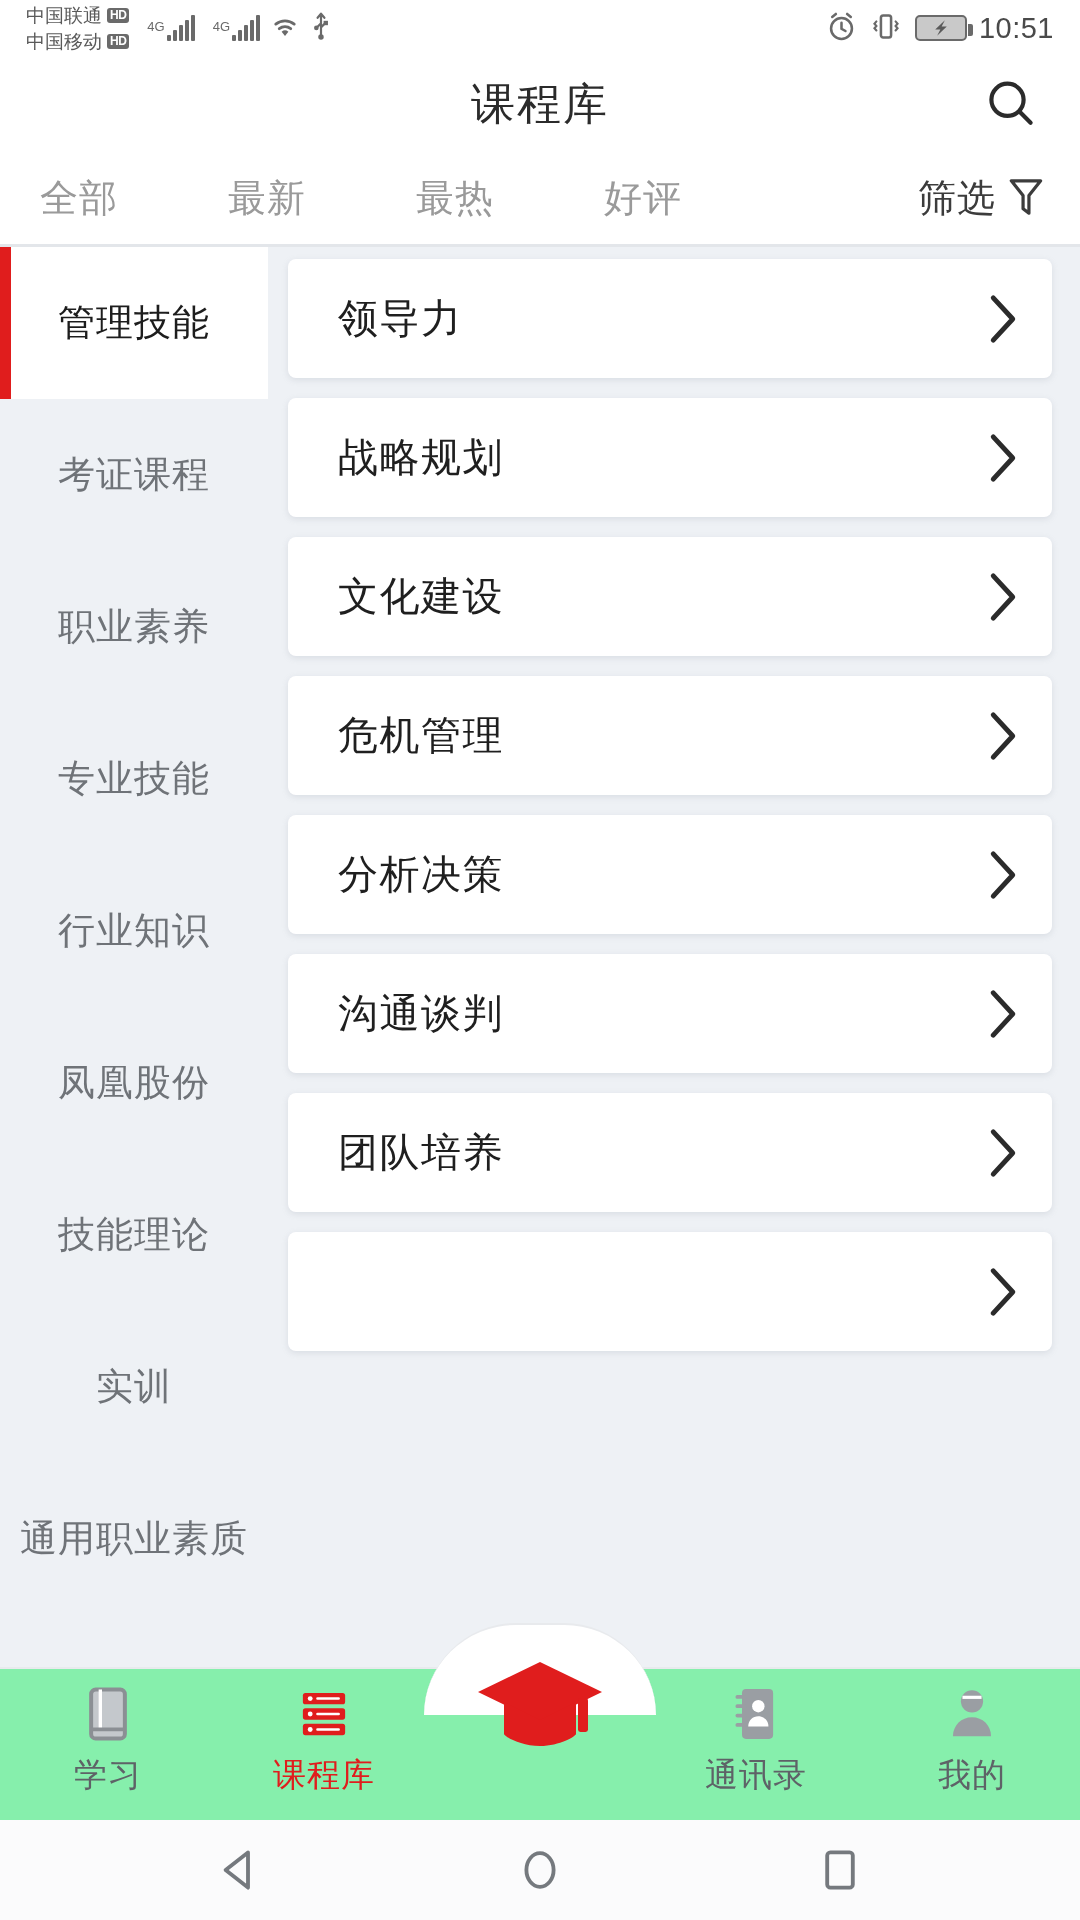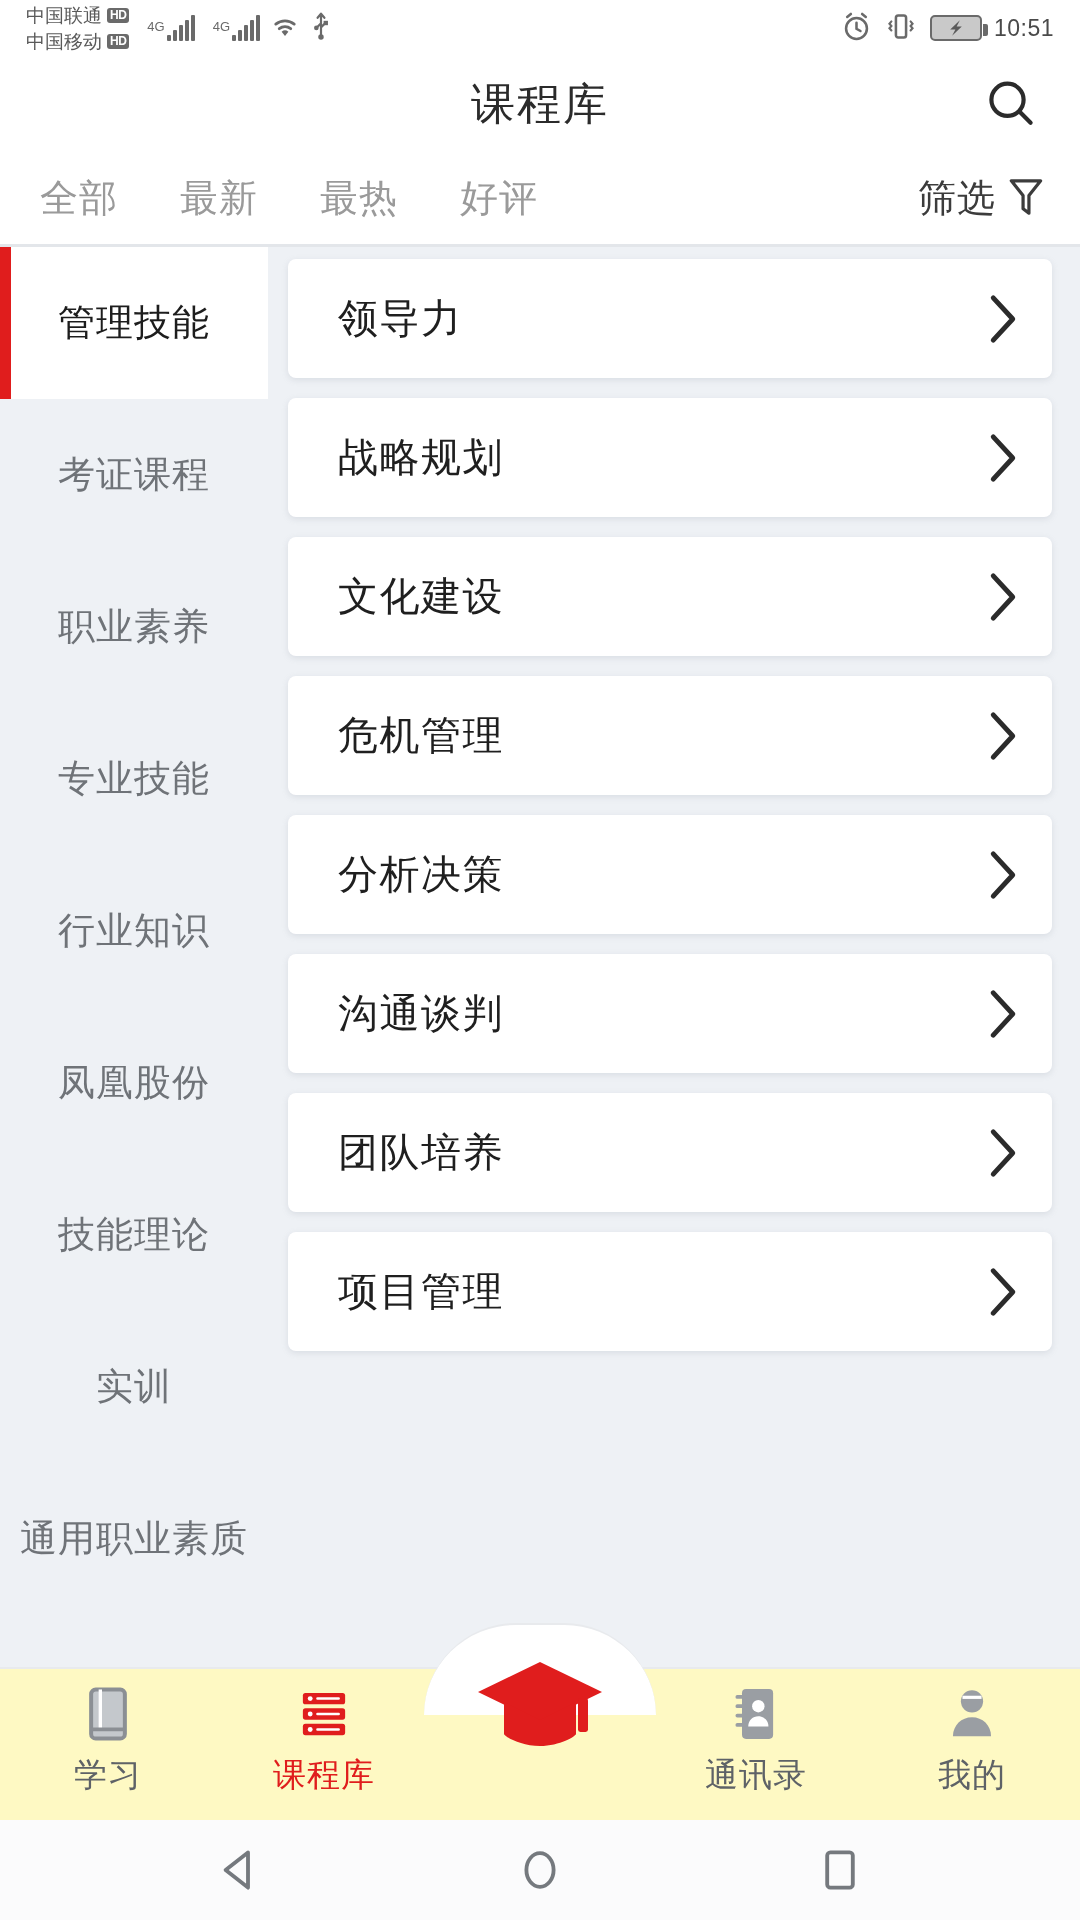--- a/index.html
+++ b/index.html
@@ -25,21 +25,21 @@
     border-radius:3px; padding:1px 3px; line-height:13px; letter-spacing:-0.5px;
   }
   .sig-group { display:flex; align-items:flex-end; gap:2px; margin-left:10px; }
   .g4 { font-size:13px; color:#6a6a6a; align-self:flex-start; margin-top:4px; }
   .bars { display:flex; align-items:flex-end; gap:2px; height:26px; }
   .bars i { display:block; width:4px; background:#6a6a6a; border-radius:1px; }
   .bars i:nth-child(1){height:6px;} .bars i:nth-child(2){height:11px;}
   .bars i:nth-child(3){height:16px;} .bars i:nth-child(4){height:21px;}
   .bars i:nth-child(5){height:26px;}
   .sb-right { display:flex; align-items:center; gap:12px; }
-  .clock-txt { font-size:23px; color:#4a4a4a; letter-spacing:0.5px; }
+  .clock-txt { font-size:29px; color:#4a4a4a; letter-spacing:0.5px; }
   .batt {
     width:52px; height:26px; border:2.5px solid #6a6a6a; border-radius:5px;
     position:relative; display:flex; align-items:center; justify-content:center;
     background:#c9c9c9;
   }
   .batt:after {
     content:""; position:absolute; right:-8px; top:7px;
     width:5px; height:12px; background:#6a6a6a; border-radius:0 2px 2px 0;
   }
 
@@ -50,21 +50,21 @@
   }
   .header-title { font-size:44px; color:#2b2b2b; letter-spacing:2px; }
   .search-btn {
     position:absolute; right:34px; top:50%; transform:translateY(-50%);
     width:70px; height:70px; display:flex; align-items:center; justify-content:center;
   }
 
   
   .tabbar {
     position:absolute; top:152px; left:0; width:1080px; height:93px;
-    background:#ffffff; display:flex; align-items:center; padding:0 34px 0 40px;
+    background:#ffffff; display:flex; align-items:center; padding:0 34px 0 40px;gap:48px;
   }
   .tab { font-size:38px; color:#9a9a9a; margin-right:62px; letter-spacing:1px; }
   .tab.active { color:#9a9a9a; }
   .filter-btn {
     margin-left:auto; display:flex; align-items:center; gap:10px;
   }
   .filter-label { font-size:38px; color:#3c3c3c; letter-spacing:1px; }
   .tabbar-divider {
     position:absolute; top:244px; left:0; width:1080px; height:3px;
     background:#e3e6ea;
@@ -104,21 +104,21 @@
     position:relative; height:119px; background:#ffffff; border-radius:8px;
     margin-bottom:20px; display:flex; align-items:center;
     padding:0 34px 0 50px; box-shadow:0 2px 6px rgba(140,150,165,0.22);
   }
   .card-title { font-size:40px; color:#1f1f1f; letter-spacing:1.5px;text-align:right; }
   .chev { margin-left:auto; display:flex; align-items:center; }
 
   
   .bottomnav {
     position:absolute; bottom:100px; left:0; width:1080px; height:153px;
-    background:#fef9c3; display:flex; align-items:flex-start;
+    background:#86efac; display:flex; align-items:flex-start;
     border-top:2px solid #e8eaed;
   }
   .notch {
     position:absolute; left:50%; transform:translateX(-50%); top:-46px;
     width:232px; height:92px; background:#ffffff;
     border-radius:116px 116px 0 0; border-top:2px solid #e8eaed;
   }
   .nav-item {
     flex:1; display:flex; flex-direction:column; align-items:center;
     justify-content:flex-start; padding-top:14px; gap:8px; z-index:2;
@@ -327,21 +327,20 @@
       </div>
       <div class="card">
         <span class="card-title">团队培养</span>
         <span class="chev">
             <svg width="30" height="52" viewBox="0 0 18 32">
               <path d="M3 3l12 13L3 29" stroke="#2b2b2b" stroke-width="3" fill="none" stroke-linecap="round" stroke-linejoin="round"></path>
             </svg>
           </span>
       </div>
       <div class="card">
-        <span class="card-title">项目管理</span>
         <span class="chev">
             <svg width="30" height="52" viewBox="0 0 18 32">
               <path d="M3 3l12 13L3 29" stroke="#2b2b2b" stroke-width="3" fill="none" stroke-linecap="round" stroke-linejoin="round"></path>
             </svg>
           </span>
       </div>
     </div>
   </div>
 
   <div class="bottomnav">

